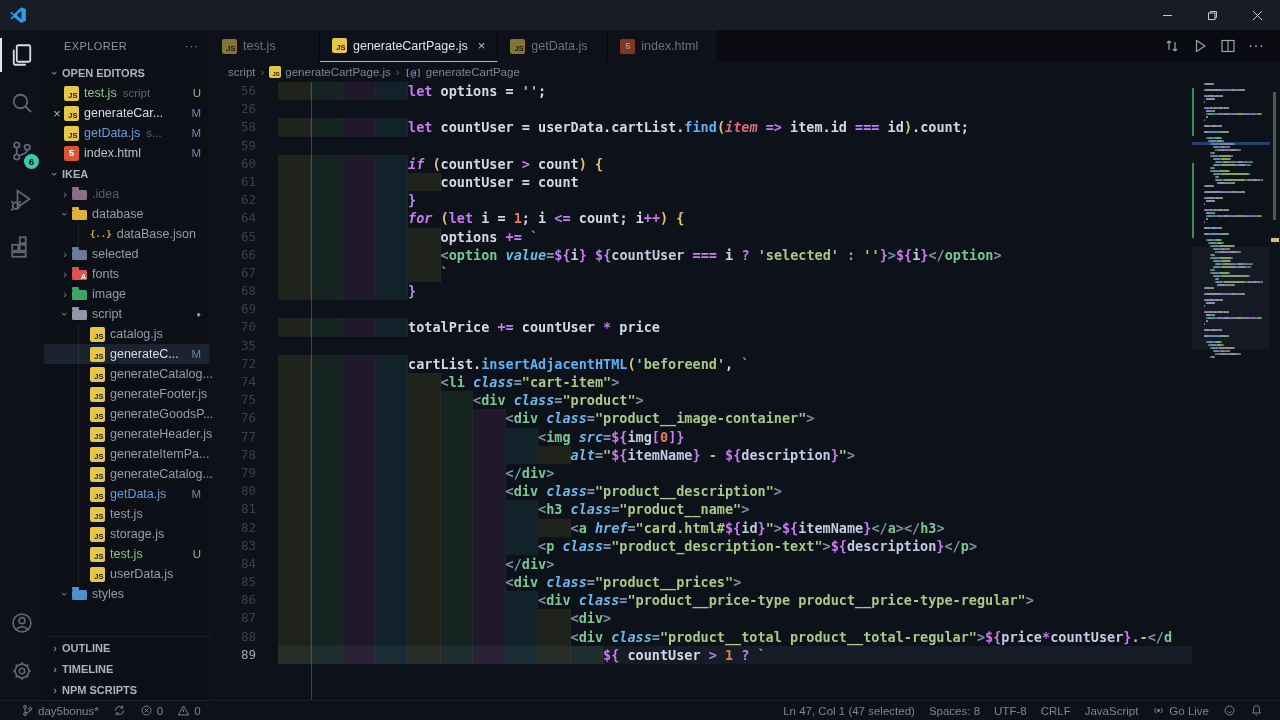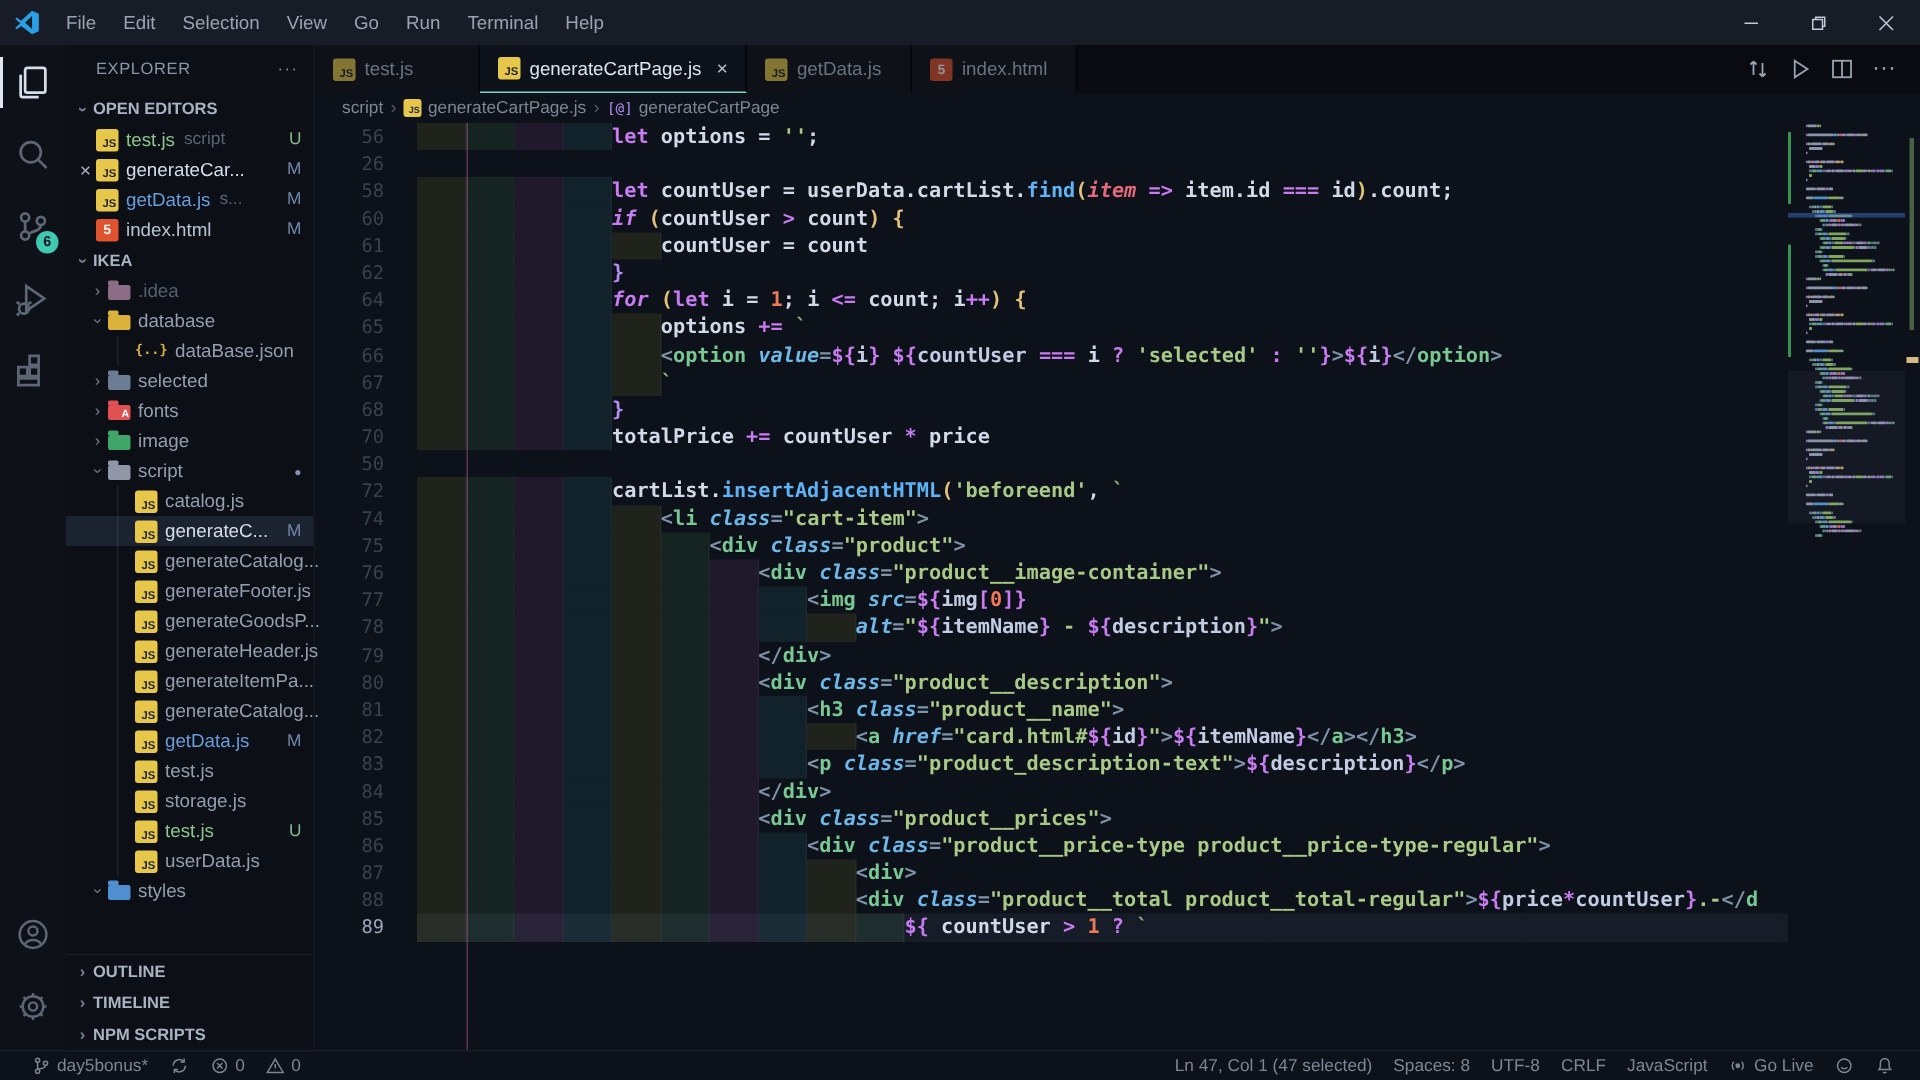--- a/index.html
+++ b/index.html
@@ -130,30 +130,20 @@
 </style>
 </head>
 <body>
 
 <div class="window">
 
   <div class="titlebar">
     <svg class="vslogo" viewBox="0 0 16 16">
       <path fill="#2a9fe8" d="M11 1 4.5 7 2 5l-1 .8 3 2.7-3 2.7L2 12l2.5-2L11 15l4-1.8V2.8L11 1zm0 3.2v7.6L6.8 8 11 4.2z"></path>
     </svg>
-    <nav id="menubar" style="display:flex;z-index:2;">
-        <span class="menu-item">File</span>
-        <span class="menu-item">Edit</span>
-        <span class="menu-item">Selection</span>
-        <span class="menu-item">View</span>
-        <span class="menu-item">Go</span>
-        <span class="menu-item">Run</span>
-        <span class="menu-item">Terminal</span>
-        <span class="menu-item">Help</span>
-      </nav>
     <div class="win-controls">
       <span class="win-btn">
         <svg class="ic" width="11" height="11" viewBox="0 0 11 11">
             <path d="M1 5.5h9" stroke="currentColor" stroke-width="1"></path>
           </svg>
         </span>
       <span class="win-btn">
         <svg class="ic" width="11" height="11" viewBox="0 0 11 11" fill="none" stroke="currentColor">
           <rect x="1.5" y="3" width="6.5" height="6.5"></rect>
             <path d="M3.5 3V1.5h6v6H8"></path>
@@ -431,30 +421,32 @@
           <span>generateCartPage.js</span>
           <span class="bc-sep">›</span>
           <span class="bc-sym">[@]</span>
           <span>generateCartPage</span>
         </div>
       <div class="code-wrap">
         <div class="code-pane" id="code-pane">
             <div class="cl"><span class="ln">56</span><span class="lc"><span class="ind"><span class="stripe" style="background: rgba(255, 255, 64, 0.08);"></span><span class="stripe" style="background: rgba(127, 255, 127, 0.08);"></span><span class="stripe" style="background: rgba(255, 127, 255, 0.08);"></span><span class="stripe" style="background: rgba(79, 236, 236, 0.08);"></span></span><span class="tk-k">let</span><span class="tk-d"> options = </span><span class="tk-s">''</span><span class="tk-d">;</span></span></div>
             <div class="cl"><span class="ln">26</span><span class="lc"></span></div>
             <div class="cl"><span class="ln">58</span><span class="lc"><span class="ind"><span class="stripe" style="background: rgba(255, 255, 64, 0.08);"></span><span class="stripe" style="background: rgba(127, 255, 127, 0.08);"></span><span class="stripe" style="background: rgba(255, 127, 255, 0.08);"></span><span class="stripe" style="background: rgba(79, 236, 236, 0.08);"></span></span><span class="tk-k">let</span><span class="tk-d"> countUser = userData.cartList.</span><span class="tk-f">find</span><span class="tk-b">(</span><span class="tk-p">item</span><span class="tk-d"> </span><span class="tk-o">=&gt;</span><span class="tk-d"> item.id </span><span class="tk-o">===</span><span class="tk-d"> id</span><span class="tk-b">)</span><span class="tk-d">.count;</span></span></div>
+            <div class="cl"><span class="ln">59</span><span class="lc"></span></div>
             <div class="cl"><span class="ln">60</span><span class="lc"><span class="ind"><span class="stripe" style="background: rgba(255, 255, 64, 0.08);"></span><span class="stripe" style="background: rgba(127, 255, 127, 0.08);"></span><span class="stripe" style="background: rgba(255, 127, 255, 0.08);"></span><span class="stripe" style="background: rgba(79, 236, 236, 0.08);"></span></span><span class="tk-ki">if</span><span class="tk-d"> </span><span class="tk-b">(</span><span class="tk-d">countUser </span><span class="tk-o">&gt;</span><span class="tk-d"> count</span><span class="tk-b">)</span><span class="tk-d"> </span><span class="tk-b">{</span></span></div>
             <div class="cl"><span class="ln">61</span><span class="lc"><span class="ind"><span class="stripe" style="background: rgba(255, 255, 64, 0.08);"></span><span class="stripe" style="background: rgba(127, 255, 127, 0.08);"></span><span class="stripe" style="background: rgba(255, 127, 255, 0.08);"></span><span class="stripe" style="background: rgba(79, 236, 236, 0.08);"></span><span class="stripe" style="background: rgba(255, 255, 64, 0.08);"></span></span><span class="tk-d">countUser = count</span></span></div>
             <div class="cl"><span class="ln">62</span><span class="lc"><span class="ind"><span class="stripe" style="background: rgba(255, 255, 64, 0.08);"></span><span class="stripe" style="background: rgba(127, 255, 127, 0.08);"></span><span class="stripe" style="background: rgba(255, 127, 255, 0.08);"></span><span class="stripe" style="background: rgba(79, 236, 236, 0.08);"></span></span><span class="tk-b2">}</span></span></div>
             <div class="cl"><span class="ln">64</span><span class="lc"><span class="ind"><span class="stripe" style="background: rgba(255, 255, 64, 0.08);"></span><span class="stripe" style="background: rgba(127, 255, 127, 0.08);"></span><span class="stripe" style="background: rgba(255, 127, 255, 0.08);"></span><span class="stripe" style="background: rgba(79, 236, 236, 0.08);"></span></span><span class="tk-ki">for</span><span class="tk-d"> </span><span class="tk-b">(</span><span class="tk-k">let</span><span class="tk-d"> i = </span><span class="tk-n">1</span><span class="tk-d">; i </span><span class="tk-o">&lt;=</span><span class="tk-d"> count; i</span><span class="tk-o">++</span><span class="tk-b">)</span><span class="tk-d"> </span><span class="tk-b">{</span></span></div>
             <div class="cl"><span class="ln">65</span><span class="lc"><span class="ind"><span class="stripe" style="background: rgba(255, 255, 64, 0.08);"></span><span class="stripe" style="background: rgba(127, 255, 127, 0.08);"></span><span class="stripe" style="background: rgba(255, 127, 255, 0.08);"></span><span class="stripe" style="background: rgba(79, 236, 236, 0.08);"></span><span class="stripe" style="background: rgba(255, 255, 64, 0.08);"></span></span><span class="tk-d">options </span><span class="tk-o">+=</span><span class="tk-d"> </span><span class="tk-bt">`</span></span></div>
             <div class="cl"><span class="ln">66</span><span class="lc"><span class="ind"><span class="stripe" style="background: rgba(255, 255, 64, 0.08);"></span><span class="stripe" style="background: rgba(127, 255, 127, 0.08);"></span><span class="stripe" style="background: rgba(255, 127, 255, 0.08);"></span><span class="stripe" style="background: rgba(79, 236, 236, 0.08);"></span><span class="stripe" style="background: rgba(255, 255, 64, 0.08);"></span></span><span class="tk-x">&lt;</span><span class="tk-t">option</span><span class="tk-d"> </span><span class="tk-a">value</span><span class="tk-x">=</span><span class="tk-tp">${</span><span class="tk-v">i</span><span class="tk-tp">}</span><span class="tk-d"> </span><span class="tk-tp">${</span><span class="tk-v">countUser</span><span class="tk-d"> </span><span class="tk-o">===</span><span class="tk-d"> i </span><span class="tk-o">?</span><span class="tk-d"> </span><span class="tk-s">'selected'</span><span class="tk-d"> </span><span class="tk-o">:</span><span class="tk-d"> </span><span class="tk-s">''</span><span class="tk-tp">}</span><span class="tk-x">&gt;</span><span class="tk-tp">${</span><span class="tk-v">i</span><span class="tk-tp">}</span><span class="tk-x">&lt;/</span><span class="tk-t">option</span><span class="tk-x">&gt;</span></span></div>
             <div class="cl"><span class="ln">67</span><span class="lc"><span class="ind"><span class="stripe" style="background: rgba(255, 255, 64, 0.08);"></span><span class="stripe" style="background: rgba(127, 255, 127, 0.08);"></span><span class="stripe" style="background: rgba(255, 127, 255, 0.08);"></span><span class="stripe" style="background: rgba(79, 236, 236, 0.08);"></span><span class="stripe" style="background: rgba(255, 255, 64, 0.08);"></span></span><span class="tk-bt">`</span></span></div>
             <div class="cl"><span class="ln">68</span><span class="lc"><span class="ind"><span class="stripe" style="background: rgba(255, 255, 64, 0.08);"></span><span class="stripe" style="background: rgba(127, 255, 127, 0.08);"></span><span class="stripe" style="background: rgba(255, 127, 255, 0.08);"></span><span class="stripe" style="background: rgba(79, 236, 236, 0.08);"></span></span><span class="tk-b2">}</span></span></div>
+            <div class="cl"><span class="ln">69</span><span class="lc"></span></div>
             <div class="cl"><span class="ln">70</span><span class="lc"><span class="ind"><span class="stripe" style="background: rgba(255, 255, 64, 0.08);"></span><span class="stripe" style="background: rgba(127, 255, 127, 0.08);"></span><span class="stripe" style="background: rgba(255, 127, 255, 0.08);"></span><span class="stripe" style="background: rgba(79, 236, 236, 0.08);"></span></span><span class="tk-d">totalPrice </span><span class="tk-o">+=</span><span class="tk-d"> countUser </span><span class="tk-o">*</span><span class="tk-d"> price</span></span></div>
-            <div class="cl"><span class="ln">50</span><span class="lc"></span></div>
+            <div class="cl"><span class="ln">35</span><span class="lc"></span></div>
             <div class="cl"><span class="ln">72</span><span class="lc"><span class="ind"><span class="stripe" style="background: rgba(255, 255, 64, 0.08);"></span><span class="stripe" style="background: rgba(127, 255, 127, 0.08);"></span><span class="stripe" style="background: rgba(255, 127, 255, 0.08);"></span><span class="stripe" style="background: rgba(79, 236, 236, 0.08);"></span></span><span class="tk-d">cartList.</span><span class="tk-f">insertAdjacentHTML</span><span class="tk-b">(</span><span class="tk-s">'beforeend'</span><span class="tk-d">, </span><span class="tk-bt">`</span></span></div>
             <div class="cl"><span class="ln">74</span><span class="lc"><span class="ind"><span class="stripe" style="background: rgba(255, 255, 64, 0.08);"></span><span class="stripe" style="background: rgba(127, 255, 127, 0.08);"></span><span class="stripe" style="background: rgba(255, 127, 255, 0.08);"></span><span class="stripe" style="background: rgba(79, 236, 236, 0.08);"></span><span class="stripe" style="background: rgba(255, 255, 64, 0.08);"></span></span><span class="tk-x">&lt;</span><span class="tk-t">li</span><span class="tk-d"> </span><span class="tk-a">class</span><span class="tk-x">=</span><span class="tk-s">"cart-item"</span><span class="tk-x">&gt;</span></span></div>
             <div class="cl"><span class="ln">75</span><span class="lc"><span class="ind"><span class="stripe" style="background: rgba(255, 255, 64, 0.08);"></span><span class="stripe" style="background: rgba(127, 255, 127, 0.08);"></span><span class="stripe" style="background: rgba(255, 127, 255, 0.08);"></span><span class="stripe" style="background: rgba(79, 236, 236, 0.08);"></span><span class="stripe" style="background: rgba(255, 255, 64, 0.08);"></span><span class="stripe" style="background: rgba(127, 255, 127, 0.08);"></span></span><span class="tk-x">&lt;</span><span class="tk-t">div</span><span class="tk-d"> </span><span class="tk-a">class</span><span class="tk-x">=</span><span class="tk-s">"product"</span><span class="tk-x">&gt;</span></span></div>
             <div class="cl"><span class="ln">76</span><span class="lc"><span class="ind"><span class="stripe" style="background: rgba(255, 255, 64, 0.08);"></span><span class="stripe" style="background: rgba(127, 255, 127, 0.08);"></span><span class="stripe" style="background: rgba(255, 127, 255, 0.08);"></span><span class="stripe" style="background: rgba(79, 236, 236, 0.08);"></span><span class="stripe" style="background: rgba(255, 255, 64, 0.08);"></span><span class="stripe" style="background: rgba(127, 255, 127, 0.08);"></span><span class="stripe" style="background: rgba(255, 127, 255, 0.08);"></span></span><span class="tk-x">&lt;</span><span class="tk-t">div</span><span class="tk-d"> </span><span class="tk-a">class</span><span class="tk-x">=</span><span class="tk-s">"product__image-container"</span><span class="tk-x">&gt;</span></span></div>
             <div class="cl"><span class="ln">77</span><span class="lc"><span class="ind"><span class="stripe" style="background: rgba(255, 255, 64, 0.08);"></span><span class="stripe" style="background: rgba(127, 255, 127, 0.08);"></span><span class="stripe" style="background: rgba(255, 127, 255, 0.08);"></span><span class="stripe" style="background: rgba(79, 236, 236, 0.08);"></span><span class="stripe" style="background: rgba(255, 255, 64, 0.08);"></span><span class="stripe" style="background: rgba(127, 255, 127, 0.08);"></span><span class="stripe" style="background: rgba(255, 127, 255, 0.08);"></span><span class="stripe" style="background: rgba(79, 236, 236, 0.08);"></span></span><span class="tk-x">&lt;</span><span class="tk-t">img</span><span class="tk-d"> </span><span class="tk-a">src</span><span class="tk-x">=</span><span class="tk-tp">${</span><span class="tk-v">img</span><span class="tk-o">[</span><span class="tk-n">0</span><span class="tk-o">]</span><span class="tk-tp">}</span></span></div>
             <div class="cl"><span class="ln">78</span><span class="lc"><span class="ind"><span class="stripe" style="background: rgba(255, 255, 64, 0.08);"></span><span class="stripe" style="background: rgba(127, 255, 127, 0.08);"></span><span class="stripe" style="background: rgba(255, 127, 255, 0.08);"></span><span class="stripe" style="background: rgba(79, 236, 236, 0.08);"></span><span class="stripe" style="background: rgba(255, 255, 64, 0.08);"></span><span class="stripe" style="background: rgba(127, 255, 127, 0.08);"></span><span class="stripe" style="background: rgba(255, 127, 255, 0.08);"></span><span class="stripe" style="background: rgba(79, 236, 236, 0.08);"></span><span class="stripe" style="background: rgba(255, 255, 64, 0.08);"></span></span><span class="tk-a">alt</span><span class="tk-x">=</span><span class="tk-s">"</span><span class="tk-tp">${</span><span class="tk-v">itemName</span><span class="tk-tp">}</span><span class="tk-s"> - </span><span class="tk-tp">${</span><span class="tk-v">description</span><span class="tk-tp">}</span><span class="tk-s">"</span><span class="tk-x">&gt;</span></span></div>
             <div class="cl"><span class="ln">79</span><span class="lc"><span class="ind"><span class="stripe" style="background: rgba(255, 255, 64, 0.08);"></span><span class="stripe" style="background: rgba(127, 255, 127, 0.08);"></span><span class="stripe" style="background: rgba(255, 127, 255, 0.08);"></span><span class="stripe" style="background: rgba(79, 236, 236, 0.08);"></span><span class="stripe" style="background: rgba(255, 255, 64, 0.08);"></span><span class="stripe" style="background: rgba(127, 255, 127, 0.08);"></span><span class="stripe" style="background: rgba(255, 127, 255, 0.08);"></span></span><span class="tk-x">&lt;/</span><span class="tk-t">div</span><span class="tk-x">&gt;</span></span></div>
             <div class="cl"><span class="ln">80</span><span class="lc"><span class="ind"><span class="stripe" style="background: rgba(255, 255, 64, 0.08);"></span><span class="stripe" style="background: rgba(127, 255, 127, 0.08);"></span><span class="stripe" style="background: rgba(255, 127, 255, 0.08);"></span><span class="stripe" style="background: rgba(79, 236, 236, 0.08);"></span><span class="stripe" style="background: rgba(255, 255, 64, 0.08);"></span><span class="stripe" style="background: rgba(127, 255, 127, 0.08);"></span><span class="stripe" style="background: rgba(255, 127, 255, 0.08);"></span></span><span class="tk-x">&lt;</span><span class="tk-t">div</span><span class="tk-d"> </span><span class="tk-a">class</span><span class="tk-x">=</span><span class="tk-s">"product__description"</span><span class="tk-x">&gt;</span></span></div>
             <div class="cl"><span class="ln">81</span><span class="lc"><span class="ind"><span class="stripe" style="background: rgba(255, 255, 64, 0.08);"></span><span class="stripe" style="background: rgba(127, 255, 127, 0.08);"></span><span class="stripe" style="background: rgba(255, 127, 255, 0.08);"></span><span class="stripe" style="background: rgba(79, 236, 236, 0.08);"></span><span class="stripe" style="background: rgba(255, 255, 64, 0.08);"></span><span class="stripe" style="background: rgba(127, 255, 127, 0.08);"></span><span class="stripe" style="background: rgba(255, 127, 255, 0.08);"></span><span class="stripe" style="background: rgba(79, 236, 236, 0.08);"></span></span><span class="tk-x">&lt;</span><span class="tk-t">h3</span><span class="tk-d"> </span><span class="tk-a">class</span><span class="tk-x">=</span><span class="tk-s">"product__name"</span><span class="tk-x">&gt;</span></span></div>
             <div class="cl"><span class="ln">82</span><span class="lc"><span class="ind"><span class="stripe" style="background: rgba(255, 255, 64, 0.08);"></span><span class="stripe" style="background: rgba(127, 255, 127, 0.08);"></span><span class="stripe" style="background: rgba(255, 127, 255, 0.08);"></span><span class="stripe" style="background: rgba(79, 236, 236, 0.08);"></span><span class="stripe" style="background: rgba(255, 255, 64, 0.08);"></span><span class="stripe" style="background: rgba(127, 255, 127, 0.08);"></span><span class="stripe" style="background: rgba(255, 127, 255, 0.08);"></span><span class="stripe" style="background: rgba(79, 236, 236, 0.08);"></span><span class="stripe" style="background: rgba(255, 255, 64, 0.08);"></span></span><span class="tk-x">&lt;</span><span class="tk-t">a</span><span class="tk-d"> </span><span class="tk-a">href</span><span class="tk-x">=</span><span class="tk-s">"card.html#</span><span class="tk-tp">${</span><span class="tk-v">id</span><span class="tk-tp">}</span><span class="tk-s">"</span><span class="tk-x">&gt;</span><span class="tk-tp">${</span><span class="tk-v">itemName</span><span class="tk-tp">}</span><span class="tk-x">&lt;/</span><span class="tk-t">a</span><span class="tk-x">&gt;</span><span class="tk-x">&lt;/</span><span class="tk-t">h3</span><span class="tk-x">&gt;</span></span></div>

